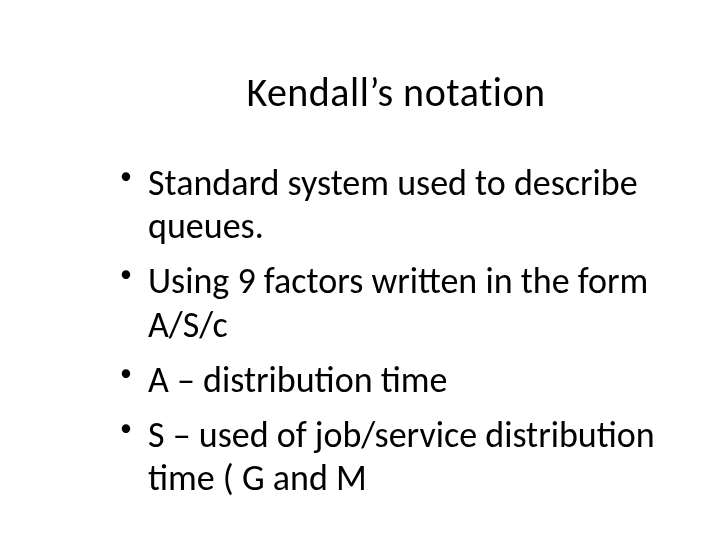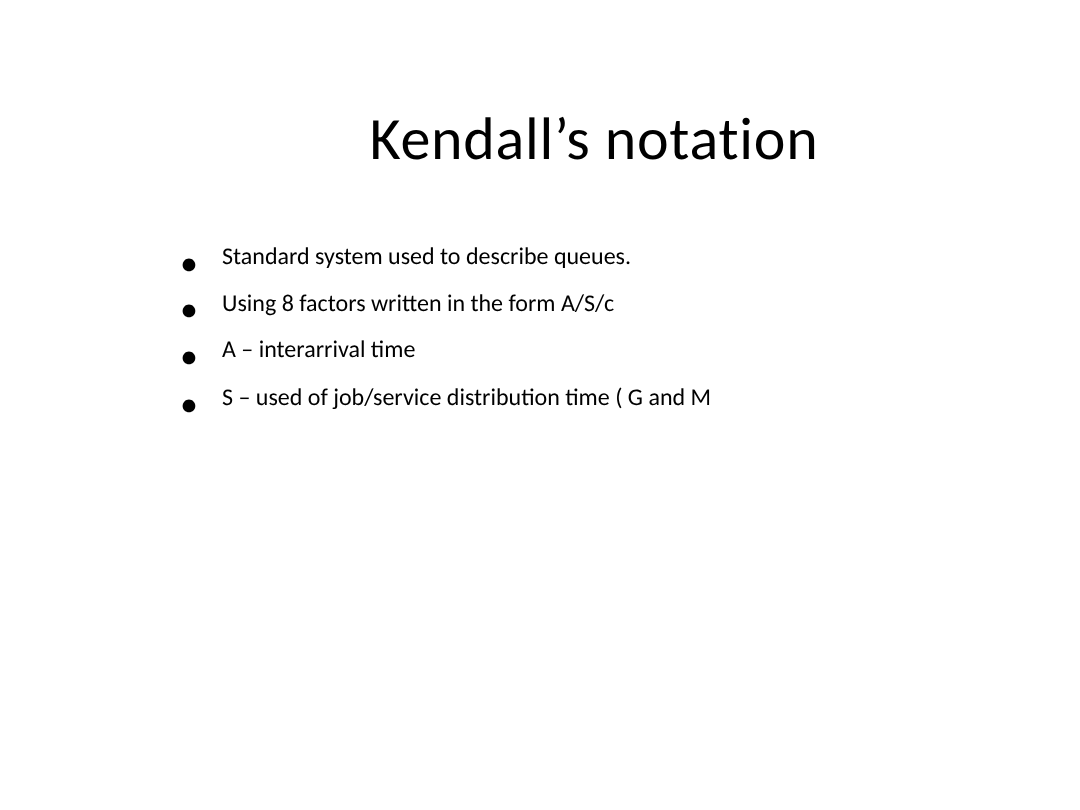--- a/index.html
+++ b/index.html
@@ -28,39 +28,39 @@
       letter-spacing: 0.5px;
     }
     .content {
       padding: 0 40px 0 48px;
     }
     ul {
       list-style: none;
     }
     li {
       position: relative;
-      font-size: 16px;
+      font-size: 36px;
       line-height: 1.2;
       padding-left: 28px;
       margin-bottom: 2px;
     }
     li::before {
       content: "•";
       position: absolute;
       left: 0;
       top: 0;
       font-size: 24px;
     }
   </style>
 </head>
 <body>
 
 <div class="slide">
   <h1 class="title">Kendall’s notation</h1>
   <div class="content">
     <ul>
       <li>Standard system used to describe queues.</li>
-      <li>Using 8 factors written in the form A/S/c</li>
-      <li>A – interarrival time</li>
+      <li>Using 9 factors written in the form A/S/c</li>
+      <li>A – distribution time</li>
       <li>S – used of job/service distribution time ( G and M</li>
     </ul>
   </div>
 </div>
 
 </body></html>

